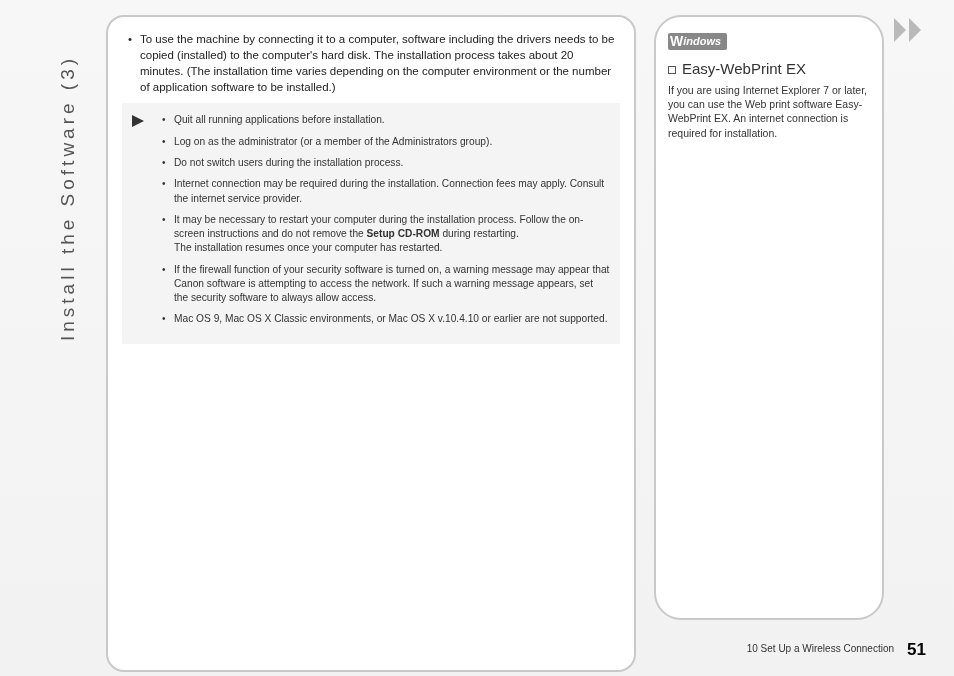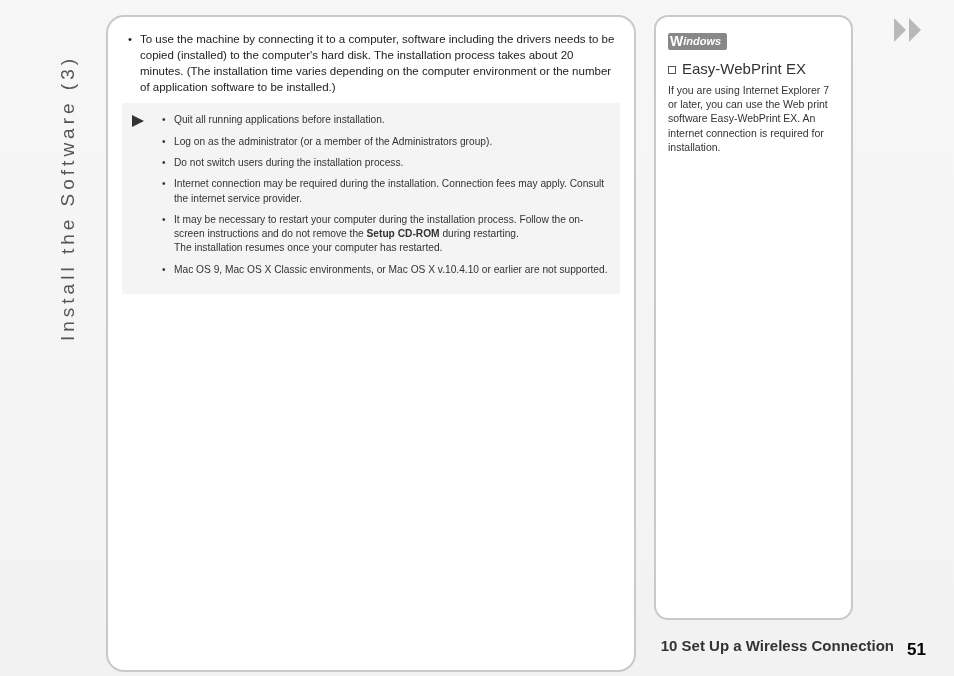--- a/index.html
+++ b/index.html
@@ -38,24 +38,24 @@
       height: 657px;
       border: 2px solid #c9c9c9;
       border-radius: 18px;
       background: #fff;
       padding: 14px 14px;
     }
     .right-panel {
       position: absolute;
       left: 654px;
       top: 15px;
-      width: 199px;
+      width: 230px;
       height: 605px;
       border: 2px solid #c9c9c9;
-      border-radius: 14px;
+      border-radius: 27px;
       background: #fff;
       padding: 14px 12px;
     }
     .intro-list {
       list-style: none;
       font-size: 11.5px;
       line-height: 1.4;
       color: #222;
       padding-left: 4px;
     }
@@ -143,23 +143,22 @@
     .next-arrows {
       position: absolute;
       right: 22px;
       top: 18px;
     }
     .next-arrows svg { display:block; }
     .footer-text {
       position: absolute;
       right: 60px;
       bottom: 22px;
-      font-size: 15px;
-      color: #333;
-      font-weight: bold;
+      font-size: 10px;
+      color: #333;
     }
     .page-num {
       position: absolute;
       right: 28px;
       bottom: 16px;
       font-size: 17px;
       font-weight: bold;
       color: #000000;
     }
   </style>
@@ -179,20 +178,21 @@
     <div class="note-arrow"></div>
     <ul class="note-list">
       <li>Quit all running applications before installation.</li>
       <li>Log on as the administrator (or a member of the Administrators group).</li>
       <li>Do not switch users during the installation process.</li>
       <li>Internet connection may be required during the installation. Connection fees may apply. Consult the internet service provider.</li>
       <li>
         <span>It may be necessary to restart your computer during the installation process. Follow the on-screen instructions and do not remove the </span><span class="bold">Setup CD-ROM</span><span style="white-space: pre-line;"> during restarting.
 The installation resumes once your computer has restarted.</span>
       </li>
+      <li>If the firewall function of your security software is turned on, a warning message may appear that Canon software is attempting to access the network. If such a warning message appears, set the security software to always allow access.</li>
       <li>Mac OS 9, Mac OS X Classic environments, or Mac OS X v.10.4.10 or earlier are not supported.</li>
     </ul>
   </div>
 </div>
 
 <div class="right-panel">
   <span class="windows-badge">
     <span class="w">W</span><span>indows</span>
   </span>
 

